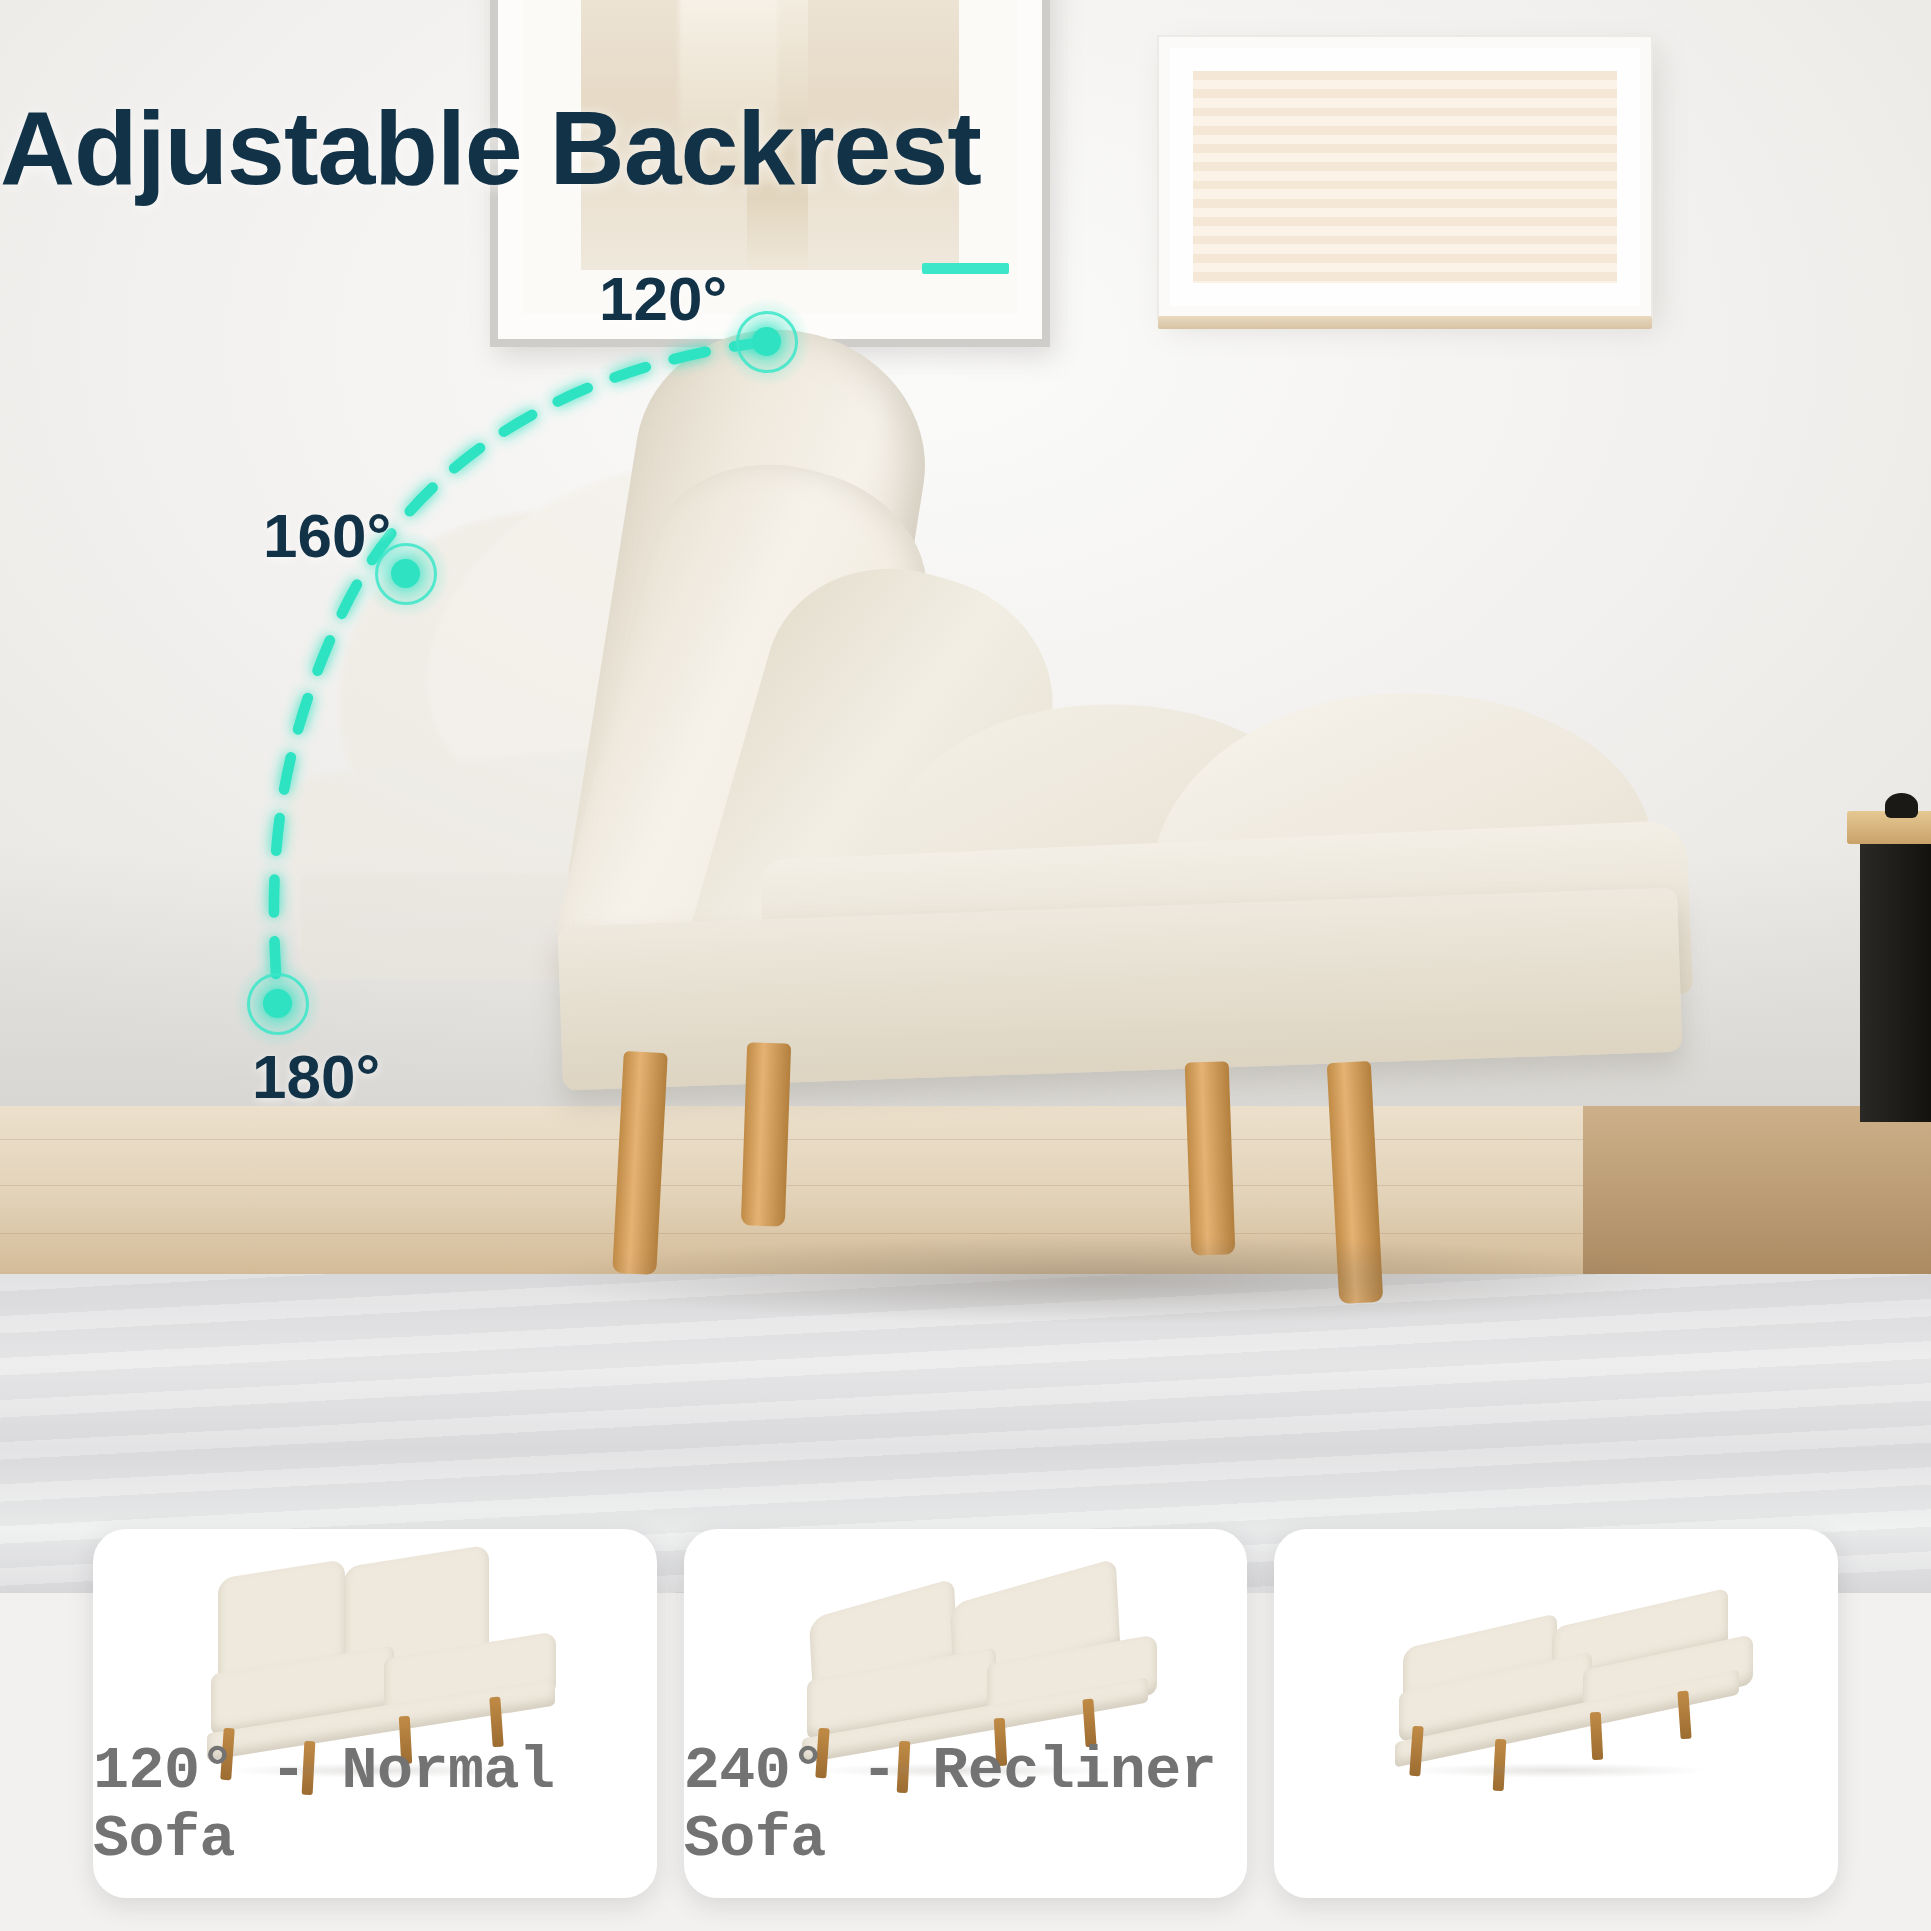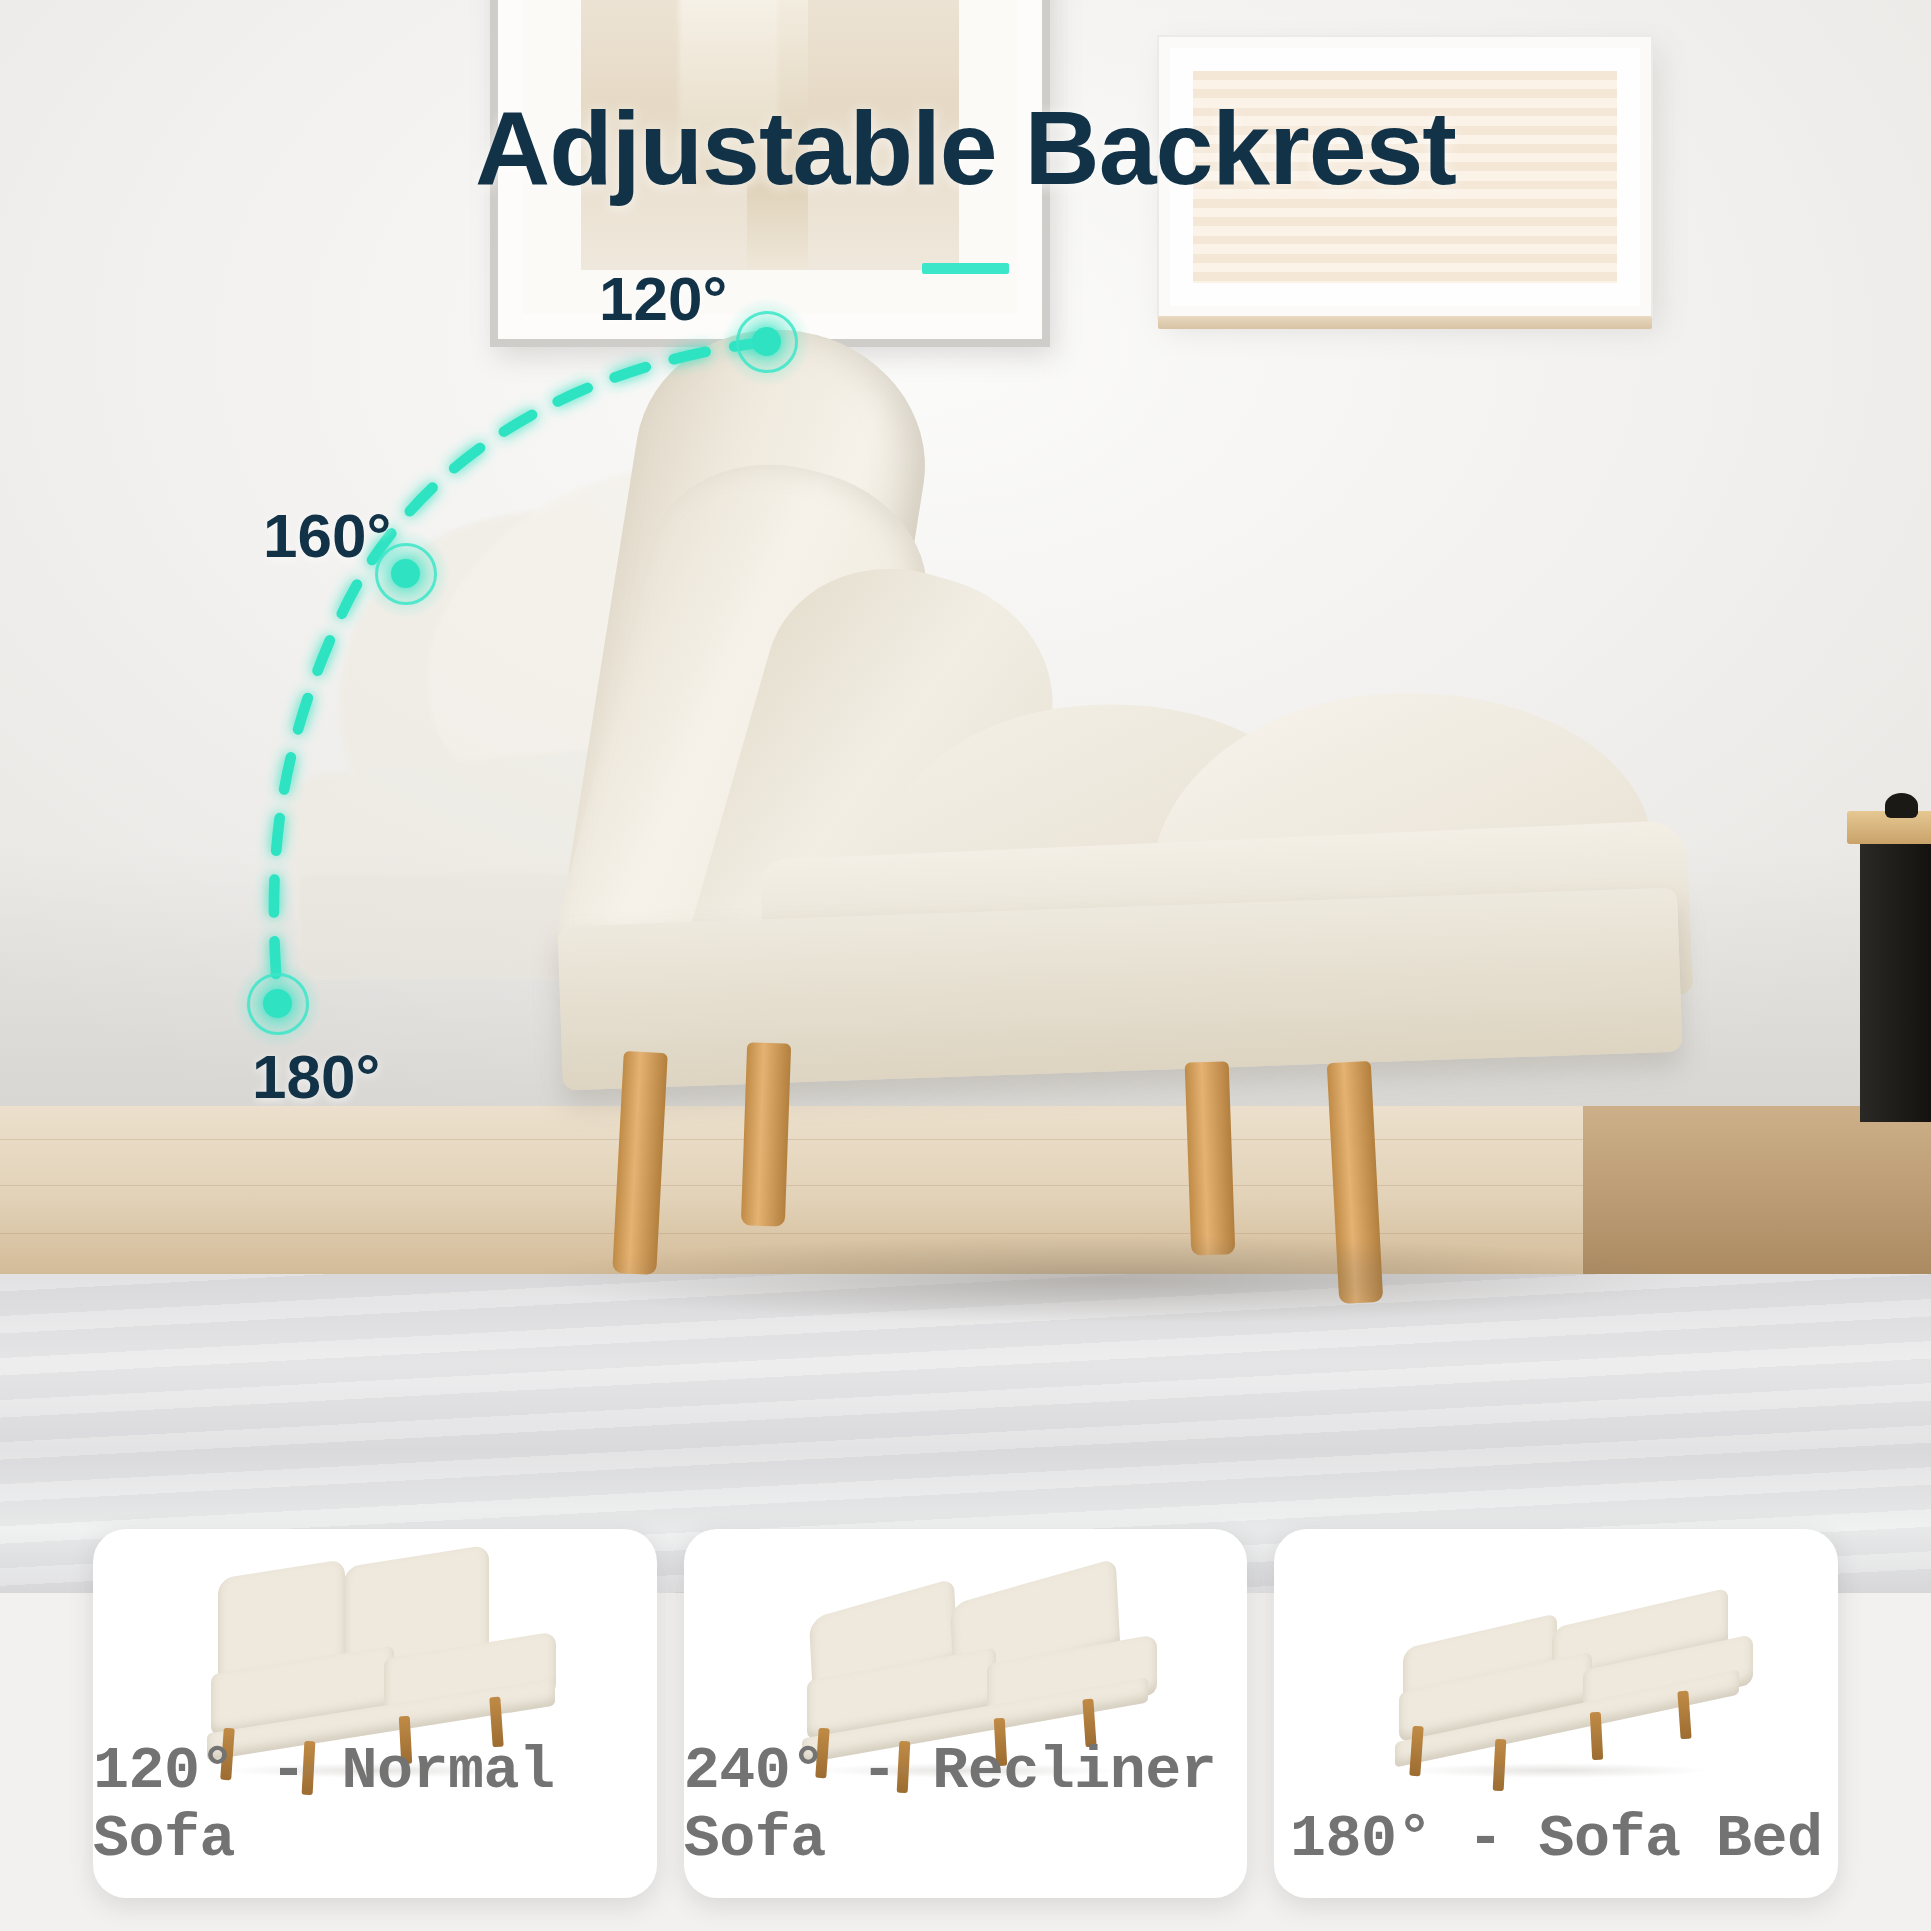--- a/index.html
+++ b/index.html
@@ -195,21 +195,21 @@
   .leg.l3{ left:869px; top:676px; transform:rotate(-2deg); height:193px; }
   .leg.l4{ left:1014px; top:676px; transform:rotate(-3deg); height:241px; }
   .sofa-shadow{
     position:absolute; left:222px; top:850px; width:1139px; height:87px;
     background:radial-gradient(ellipse at 50% 50%, rgba(120,112,100,.38) 0%, rgba(120,112,100,0) 72%);
   }
 
   
   .title{
     position:absolute; left:0; top:89px; width:1931px;
-    text-align:center;
+    text-align:left;
     font-size:104px; font-weight:700; letter-spacing:-1px;
     color:#123247;
     text-shadow:0 1.9px 13.5px rgba(255,255,255,.65);
   }
   .title-underline{
     position:absolute; left:922px; top:263px; width:87px; height:10.6px;
     background:#3ce6c9; border-radius:1.9px;
   }
 
   
@@ -419,18 +419,17 @@
           <div class="piece" style="left:46px;  top:120px; width:193px; height:50px; transform:skewY(-12deg); border-radius:7.7px 7.7px 9.7px 9.7px;"></div>
           <div class="piece" style="left:230px; top:100px; width:170px; height:50px; transform:skewY(-12deg); border-radius:7.7px 11.6px 9.7px 9.7px;"></div>
           <div class="piece" style="left:42px;  top:154px; width:344px; height:25px; transform:skewY(-12deg); border-radius:4.8px;"></div>
           <div class="lg" style="left:58px;  top:174px; height:50px; transform:rotate(4deg);"></div>
           <div class="lg" style="left:141px; top:187px; height:52px; transform:rotate(3deg);"></div>
           <div class="lg" style="left:238px; top:160px; height:48px; transform:rotate(-3deg);"></div>
           <div class="lg" style="left:326px; top:139px; height:48px; transform:rotate(-4deg);"></div>
           <div class="shadow"></div>
         </div>
       </div>
-      <div class="card-label">180° - Sofa Bed</div>
     </div>
 
   </div>
 </div>
 
 
 </body></html>

